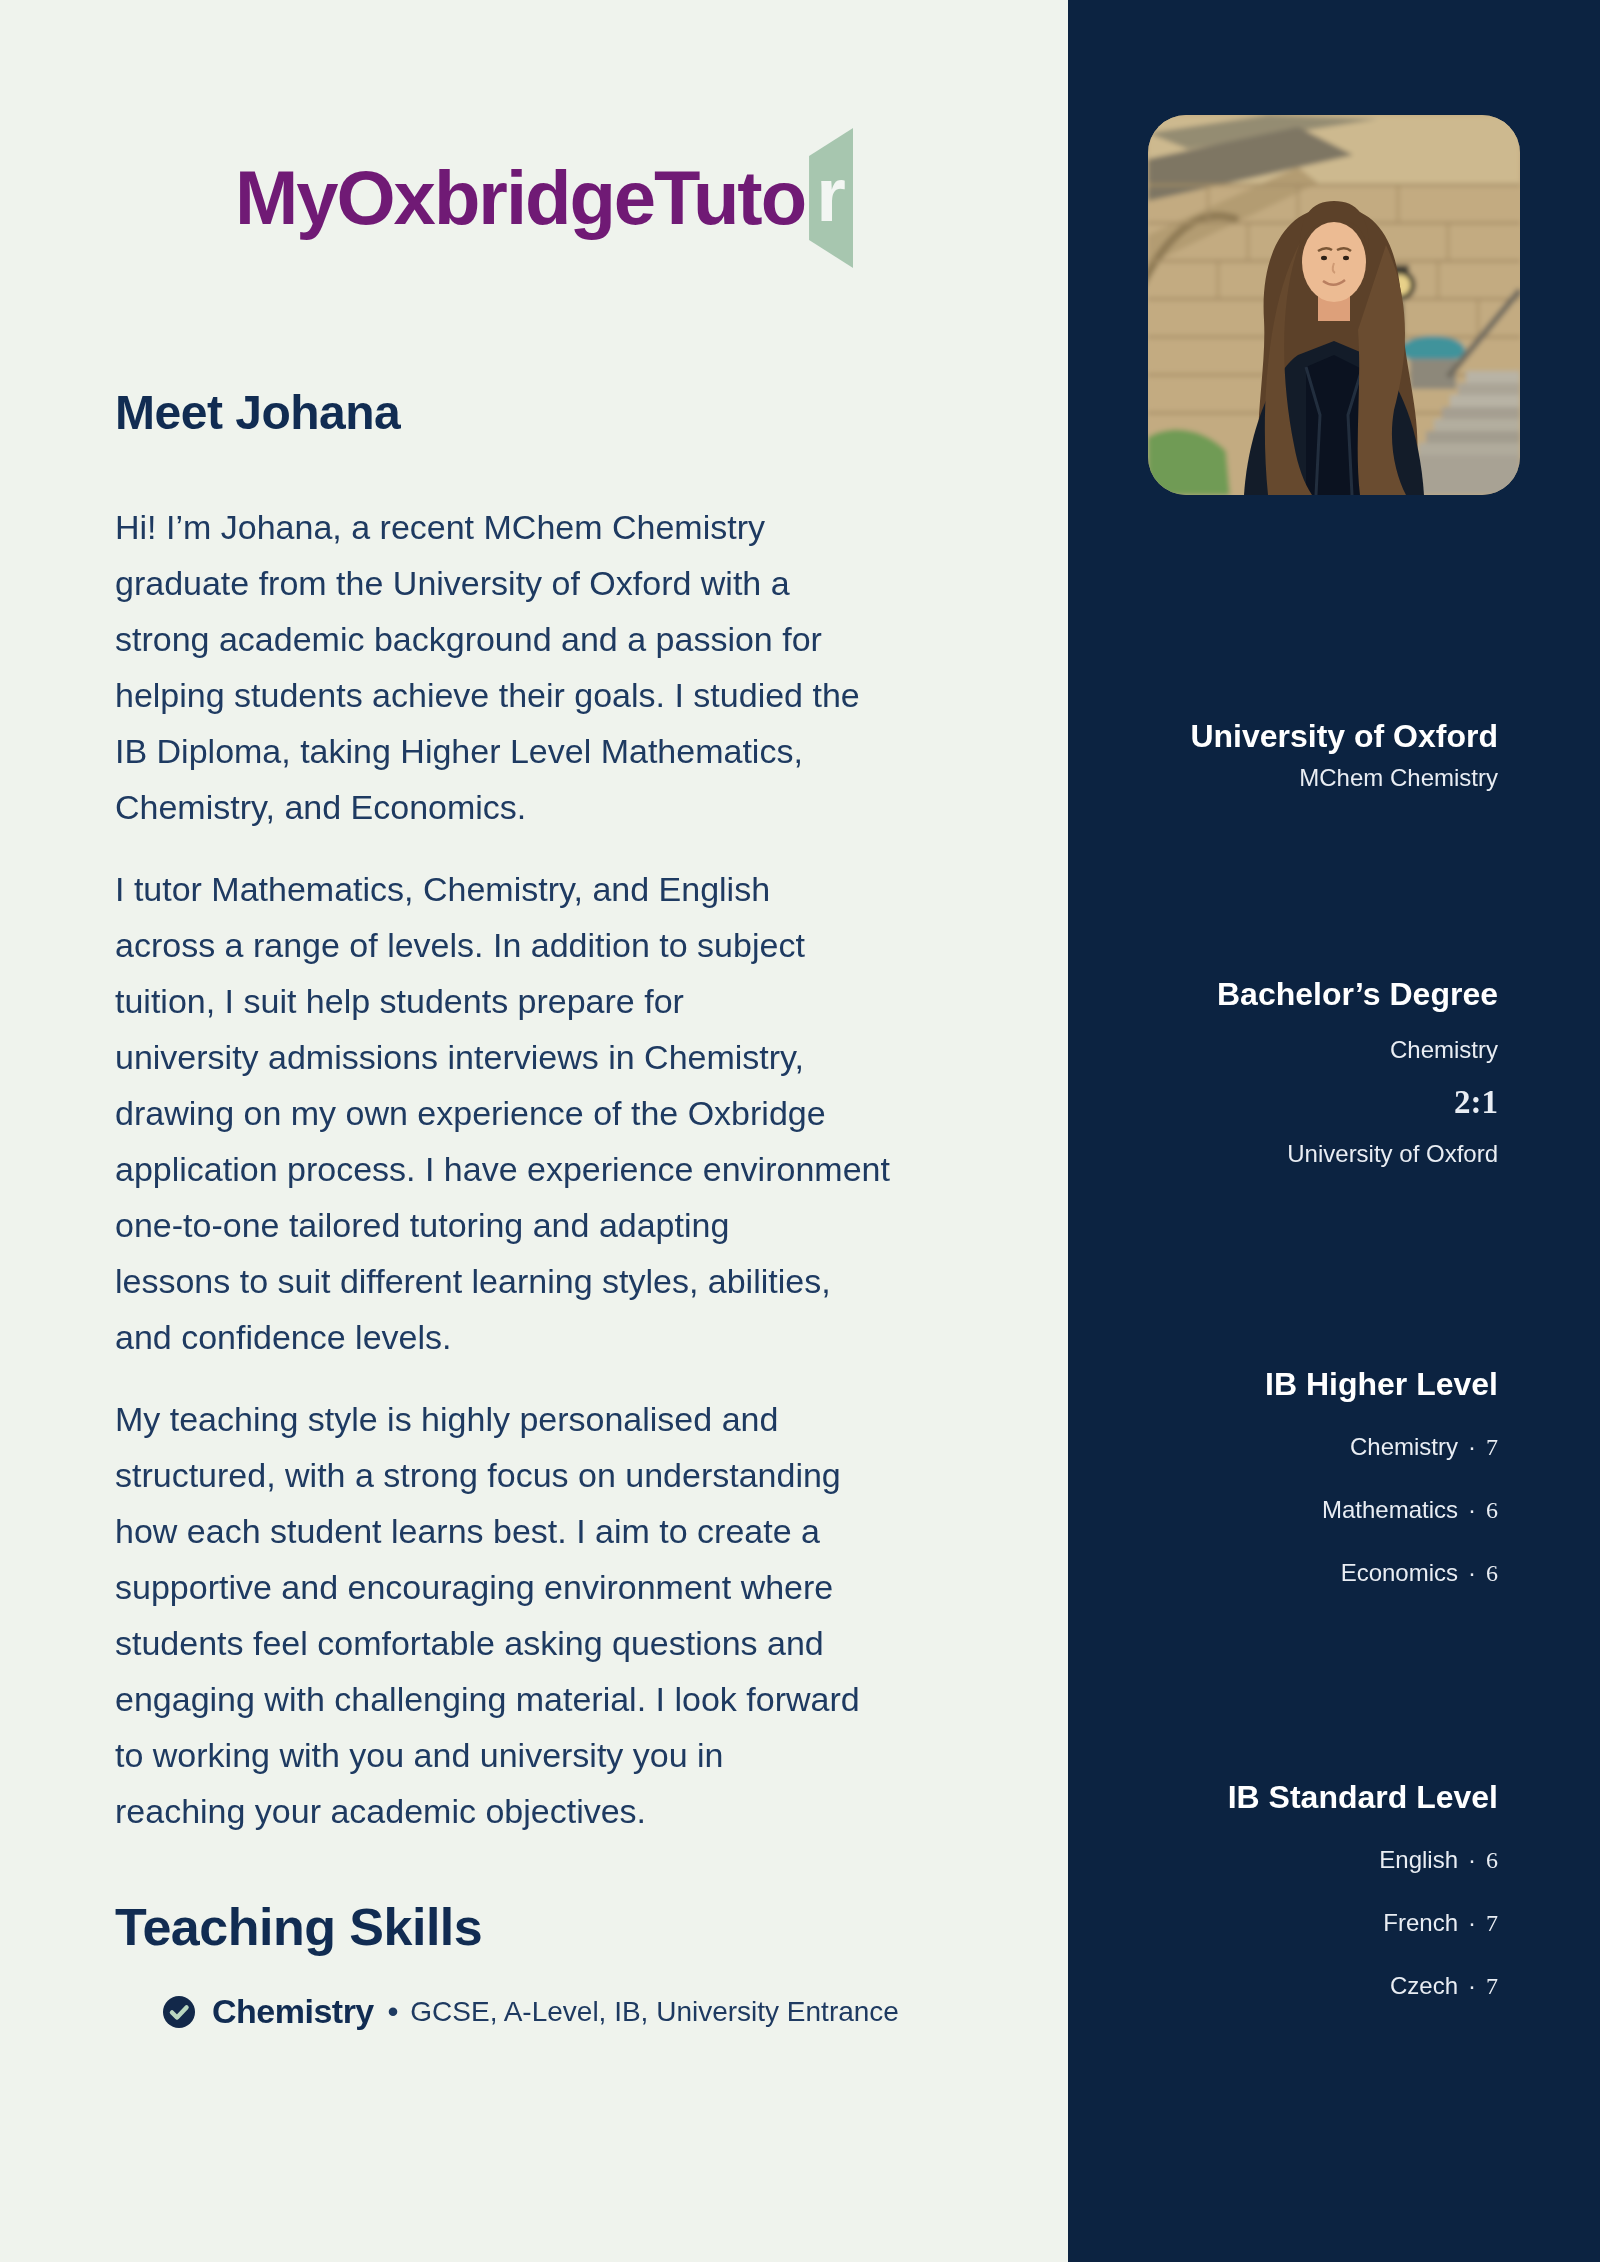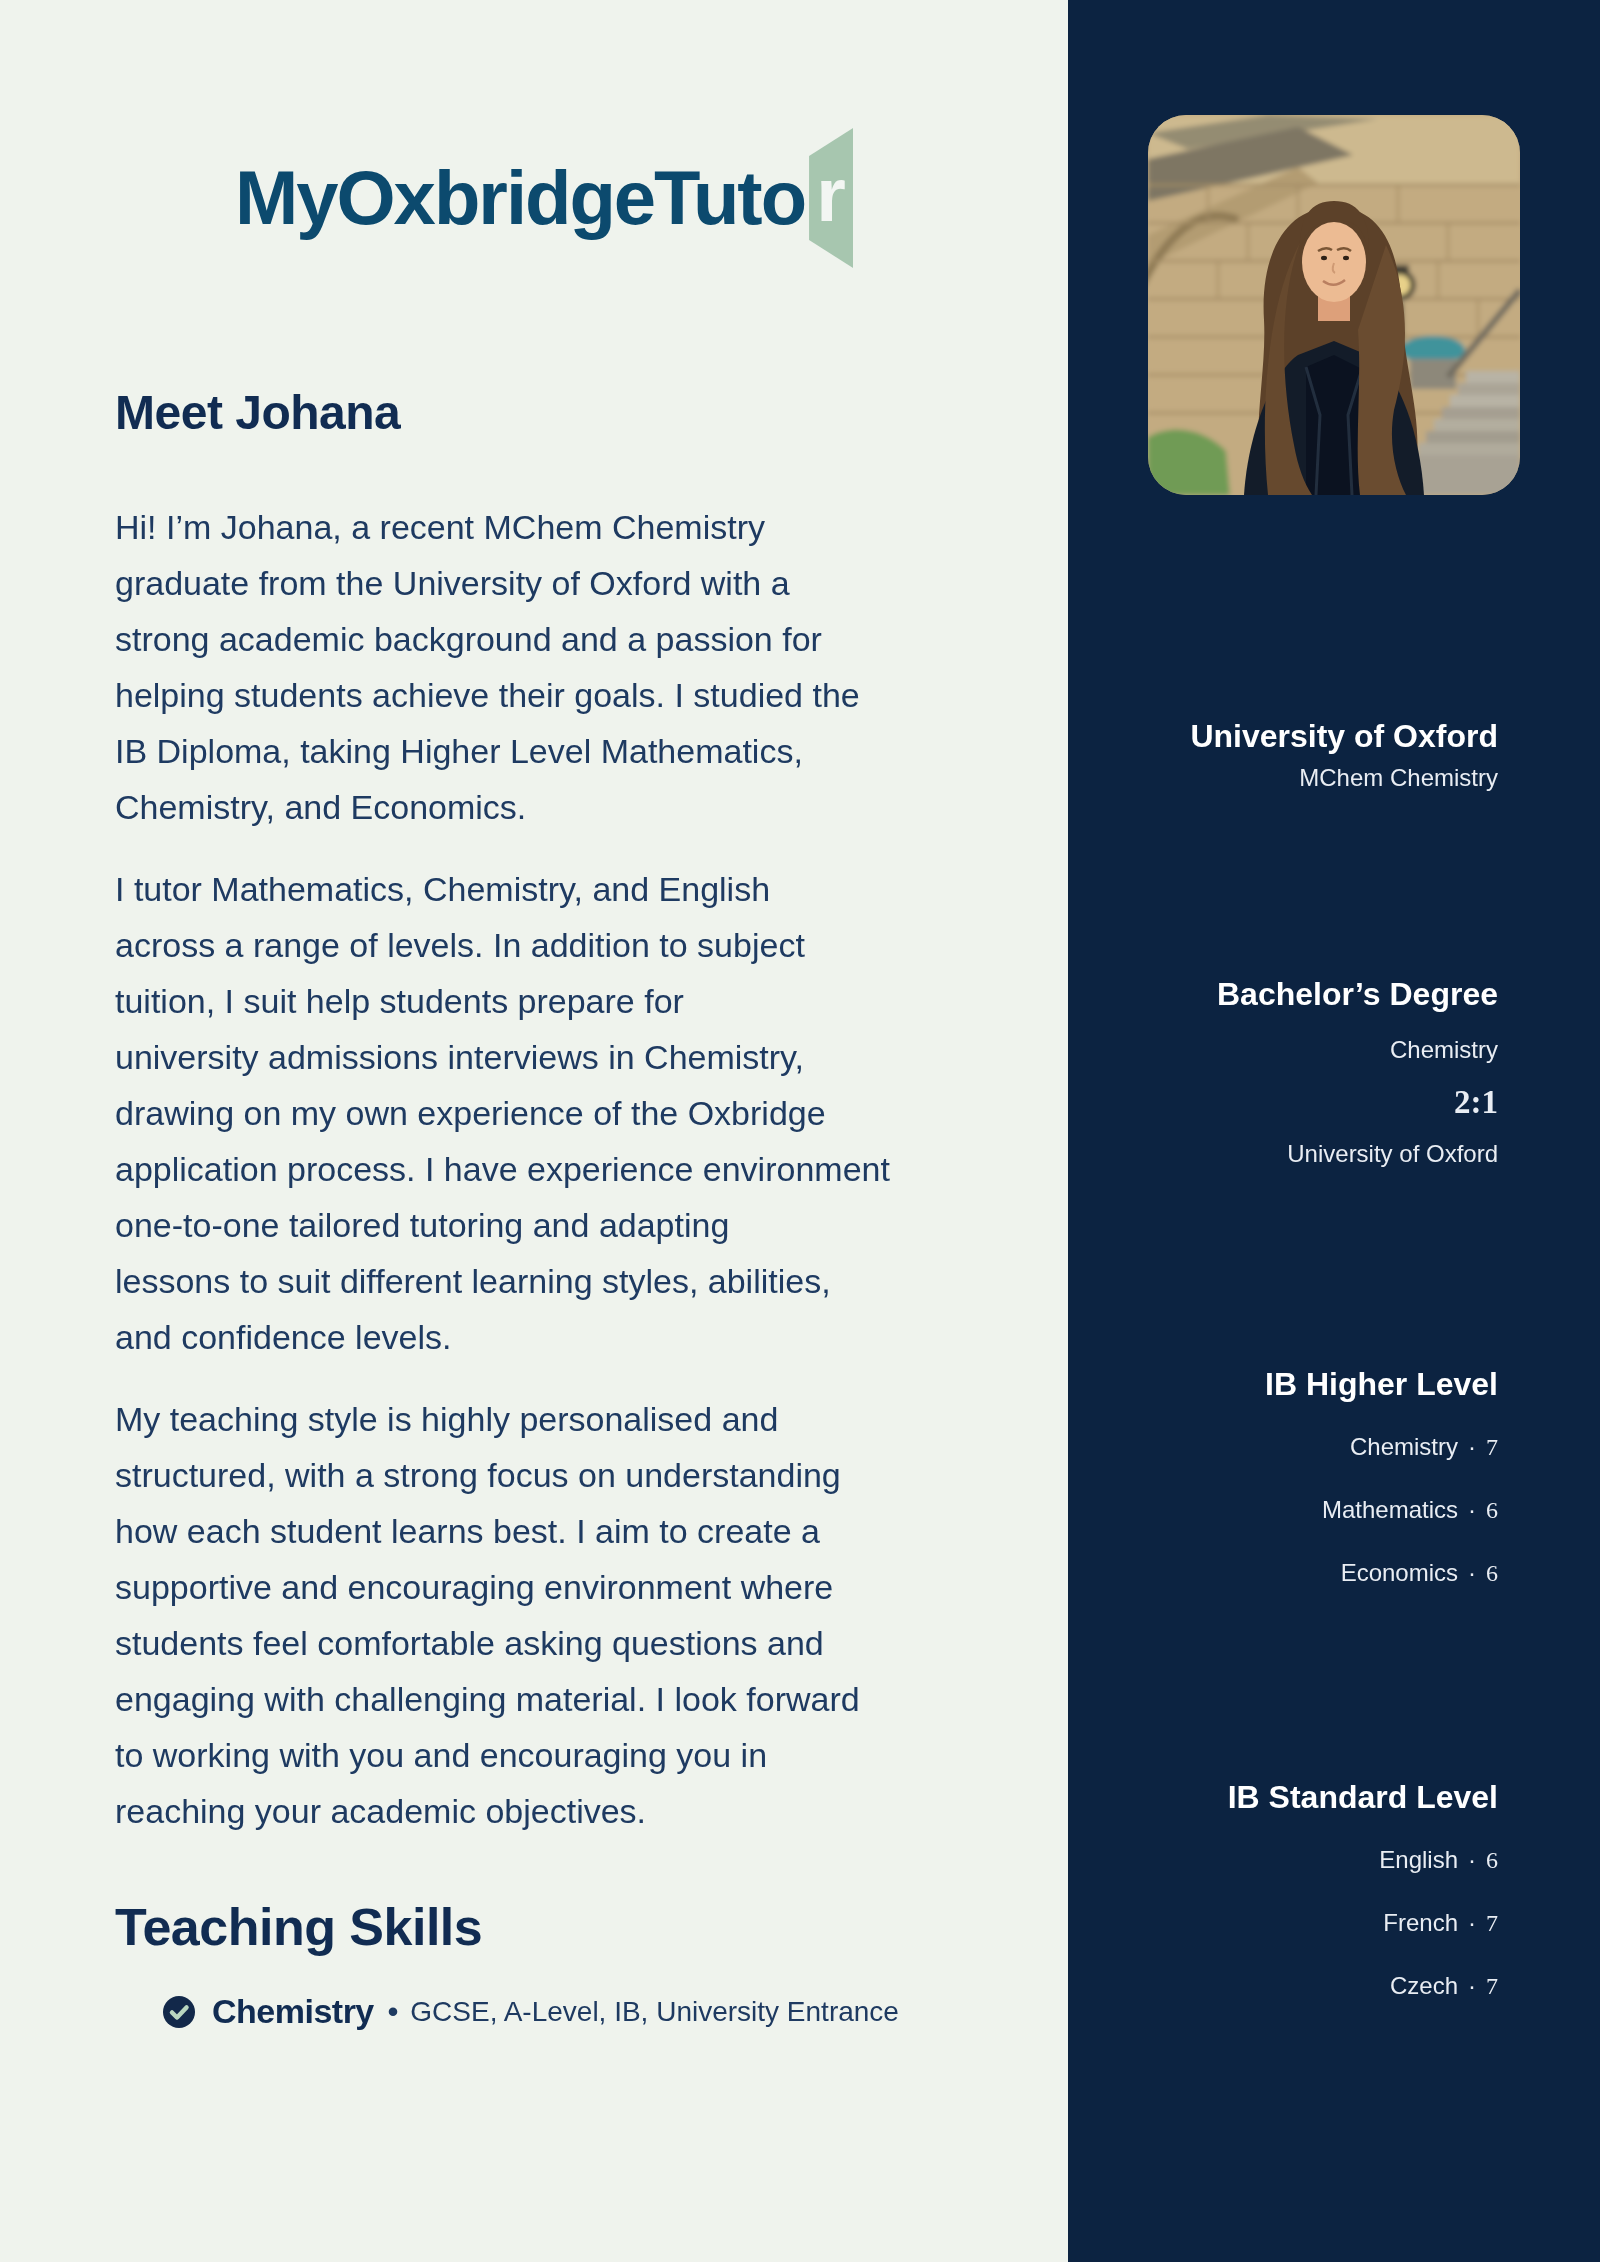--- a/index.html
+++ b/index.html
@@ -1,21 +1,21 @@
 <!DOCTYPE html>
 <html><head>
 <meta charset="utf-8">
 <style>
   html,body{margin:0;padding:0;background:#eff3ed;}
   .page{position:relative;width:1600px;height:2262px;background:#eff3ed;overflow:hidden;
         font-family:"Liberation Sans",sans-serif;display:flex;}
   
   .main{width:1068px;box-sizing:border-box;padding:0 95px 0 115px;}
   .logo{margin-top:128px;height:140px;display:flex;align-items:center;justify-content:center;}
-  .logo-text{font-size:76px;font-weight:700;letter-spacing:-2px;color:#0c4a6e;line-height:1;}
+  .logo-text{font-size:76px;font-weight:700;letter-spacing:-2px;color:#701a75;line-height:1;}
   .logo-door{position:relative;width:44px;height:140px;margin-left:4px;flex:0 0 auto;}
   .logo-door::before{content:"";position:absolute;inset:0;background:#a7c6af;
         clip-path:polygon(0 20%,100% 0,100% 100%,0 80%);}
   .logo-r{position:absolute;left:50%;top:50%;transform:translate(-50%,-54%);
         font-size:76px;font-weight:700;color:#f3f6f3;line-height:1;}
   .h1{margin-top:117px;font-size:48px;font-weight:700;color:#112c52;line-height:56px;letter-spacing:-.5px;}
   .para{margin-top:26px;}
   .para.first{margin-top:58px;}
   .bodyline{font-size:34px;line-height:56px;height:56px;color:#1e3a61;white-space:nowrap;}
   .h2{margin-top:60px;font-size:52px;font-weight:700;color:#112c52;line-height:57px;letter-spacing:-.5px;}
@@ -77,21 +77,21 @@
         <div class="bodyline">lessons to suit different learning styles, abilities,</div>
         <div class="bodyline">and confidence levels.</div>
       </div>
     <div class="para">
         <div class="bodyline">My teaching style is highly personalised and</div>
         <div class="bodyline">structured, with a strong focus on understanding</div>
         <div class="bodyline">how each student learns best. I aim to create a</div>
         <div class="bodyline">supportive and encouraging environment where</div>
         <div class="bodyline">students feel comfortable asking questions and</div>
         <div class="bodyline">engaging with challenging material. I look forward</div>
-        <div class="bodyline">to working with you and encouraging you in</div>
+        <div class="bodyline">to working with you and university you in</div>
         <div class="bodyline">reaching your academic objectives.</div>
       </div>
 
     <div class="h2">Teaching Skills</div>
 
     <div class="skill-row">
       <svg class="check" viewBox="0 0 34 34">
         <circle cx="17" cy="17" r="16" fill="#12284a"></circle>
         <path d="M10 17.5 L15 22.5 L24.5 12.5" stroke="#b9d6c0" stroke-width="4.5" fill="none" stroke-linecap="round" stroke-linejoin="round"></path>
       </svg>

